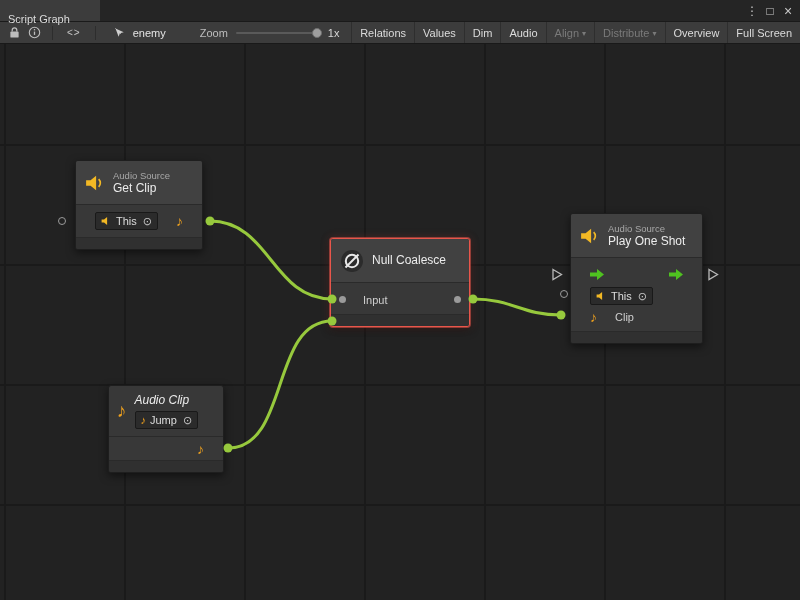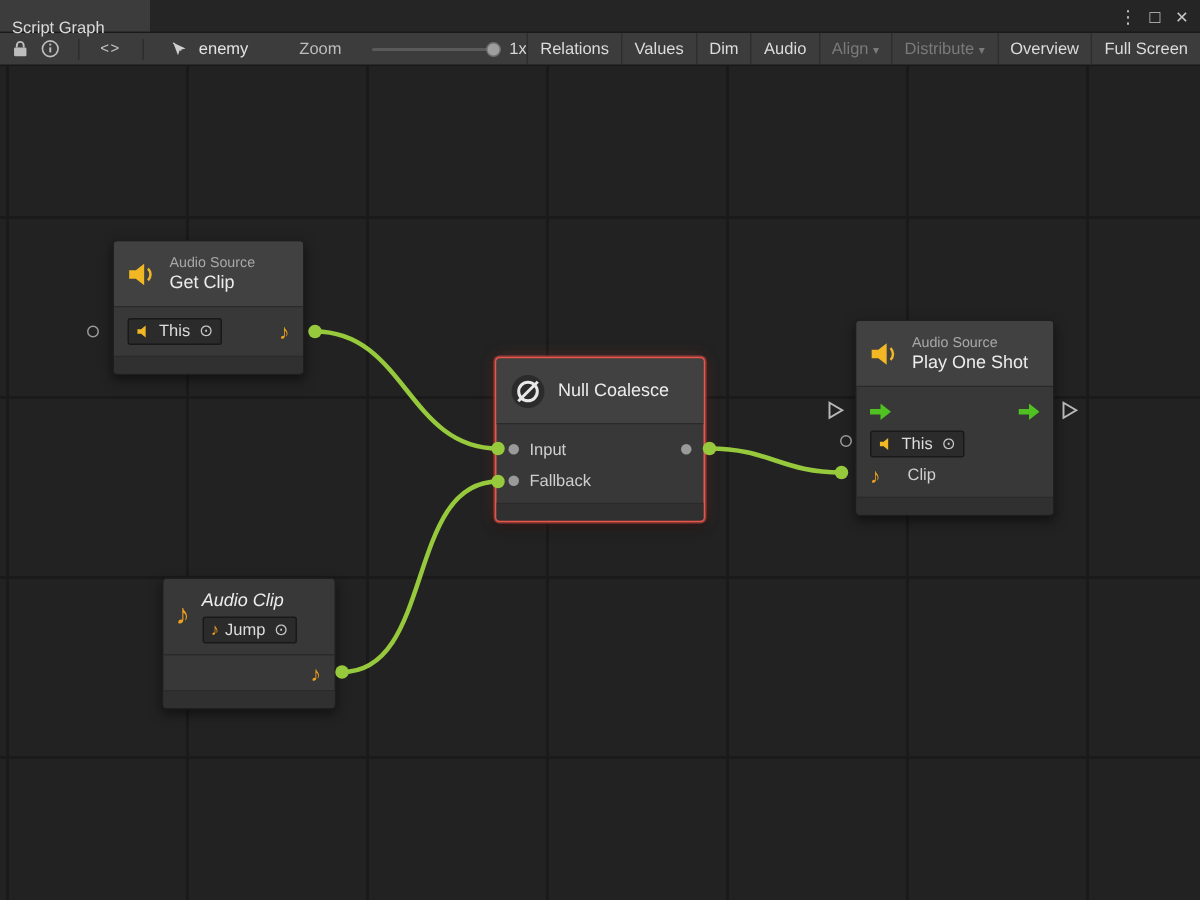--- a/index.html
+++ b/index.html
@@ -12,21 +12,21 @@
   .tabbar-spacer{flex:1;}
   .win-controls{display:flex;align-items:center;gap:2px;padding-right:4px;color:#c8c8c8;}
   .win-controls span{width:16px;text-align:center;font-size:12px;cursor:default;}
 
   
   .toolbar{height:22px;background:#3c3c3c;border-bottom:1px solid #191919;display:flex;align-items:center;font-size:11px;color:#d8d8d8;padding-left:4px;}
   .tb-icon{display:flex;align-items:center;justify-content:center;width:20px;height:20px;}
   .tb-sep{width:1px;height:14px;background:#2d2d2d;margin:0 8px;}
   .tb-code{color:#c4c4c4;font-size:10px;letter-spacing:1px;margin:0 6px;}
   .tb-name{color:#e4e4e4;margin-left:3px;}
-  .tb-zoom-label{color:#bdbdbd;margin-left:34px;margin-right:20px;}
+  .tb-zoom-label{color:#bdbdbd;margin-left:34px;margin-right:8px;}
   .zoom-track{position:relative;width:82px;height:2px;background:#5a5a5a;border-radius:1px;}
   .zoom-knob{position:absolute;right:-4px;top:-4px;width:10px;height:10px;border-radius:50%;background:#9e9e9e;border:1px solid #6e6e6e;}
   .tb-zoom-val{margin-left:10px;color:#d8d8d8;}
   .tb-buttons{margin-left:auto;display:flex;height:100%;align-items:stretch;}
   .tb-btn{display:flex;align-items:center;gap:3px;padding:0 8px;border-left:1px solid #2e2e2e;color:#dcdcdc;cursor:default;white-space:nowrap;}
   .tb-btn.disabled{color:#7a7a7a;text-align:right;}
   .tb-caret{font-size:8px;position:relative;top:1px;}
 
   
   .canvas{position:relative;width:800px;height:556px;background-color:#222222;
@@ -36,21 +36,21 @@
 
   
   .node{position:absolute;background:#383838;border:1px solid #1e1e1e;border-radius:3px;
     box-shadow:0 3px 8px rgba(0,0,0,.5);z-index:3;}
   .node.selected{border:1px solid #E8564B;box-shadow:0 0 0 1px rgba(232,86,75,.55),0 0 10px rgba(232,86,75,.25),0 3px 8px rgba(0,0,0,.5);}
   .node-header{background:#414141;border-bottom:1px solid #2a2a2a;border-radius:2px 2px 0 0;display:flex;align-items:center;gap:8px;padding:5px 9px;height:44px;}
   .node-title{font-size:12px;color:#ececec;line-height:13px;}
   .node-subtitle{font-size:9.5px;color:#a8a8a8;line-height:11px;margin-bottom:1px;}
   .node-footer{height:12px;background:#303030;border-top:1px solid #2a2a2a;border-radius:0 0 2px 2px;}
   .rows{padding:6px 0 4px 0;}
-  .row{position:relative;display:flex;align-items:center;height:21px;padding:0 9px;font-size:11px;color:#cfcfcf;}
+  .row{position:relative;display:flex;align-items:center;height:21px;padding:0 19px;font-size:11px;color:#cfcfcf;}
   .obj-field{display:inline-flex;align-items:center;gap:4px;background:#2b2b2b;border:1px solid #191919;border-radius:2px;padding:1px 5px;color:#ddd;font-size:11px;line-height:14px;}
   .picker{color:#c8c8c8;font-size:11px;margin-left:2px;}
   .note{color:#EFA11E;font-size:14px;line-height:14px;}
   .note.big{font-size:19px;}
   .port-dot{position:absolute;width:7px;height:7px;border-radius:50%;background:#9a9a9a;top:50%;margin-top:-3.5px;}
   .port-dot.left{left:8px;}
   .port-dot.right{right:8px;}
   .ring{position:absolute;width:8px;height:8px;border:1.4px solid #9a9a9a;border-radius:50%;z-index:4;}
   .tri{position:absolute;z-index:4;}
   .arrow-ic{display:flex;align-items:center;}
@@ -187,24 +187,20 @@
           <circle cx="12" cy="12" r="6.2" fill="none" stroke="#e8e8e8" stroke-width="2"></circle>
           <line x1="5.5" y1="18.5" x2="18.5" y2="5.5" stroke="#e8e8e8" stroke-width="2"></line>
         </svg>
         <div class="node-title">Null Coalesce</div>
       </div>
       <div class="rows">
         <div class="row">
           <span class="port-dot left"></span>
           <span class="nc-label">Input</span>
           <span class="port-dot right"></span>
-        </div>
-        <div class="row">
-          <span class="port-dot left"></span>
-          <span class="nc-label">Fallback</span>
         </div>
       </div>
       <div class="node-footer"></div>
     </div>
 
     <div class="node" style="left:570px;top:169px;width:133px;">
       <div class="node-header">
         <svg width="20" height="18" viewBox="0 0 18 16">
             <path d="M1 5.5h4L10 1.5v13l-5-4H1z" fill="#F2B824"></path>
             <path d="M12.3 4.5c2 2 2 5 0 7" stroke="#F2B824" fill="none" stroke-width="1.5"></path>

